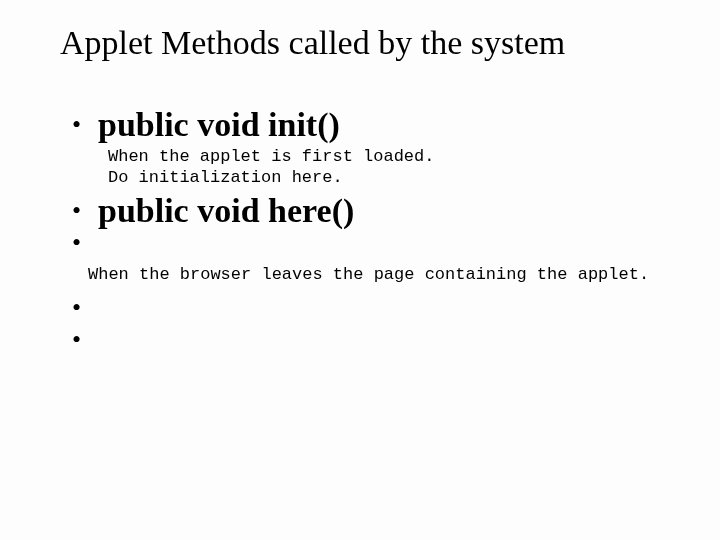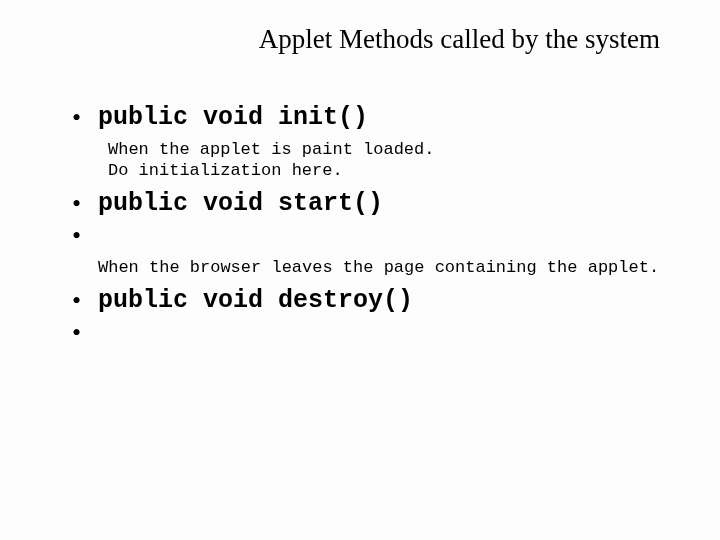--- a/index.html
+++ b/index.html
@@ -5,86 +5,85 @@
     * { margin: 0; padding: 0; box-sizing: border-box; }
     body {
       width: 720px;
       height: 540px;
       background: #fdfdfd;
       font-family: "Times New Roman", Times, serif;
       color: #000;
       padding: 24px 40px 40px 40px;
     }
     .title {
-      text-align: right;
-      font-size: 27px;
+      text-align: left;
+      font-size: 34px;
       font-weight: 400;
       margin-bottom: 48px;
       margin-left: 20px;
       margin-right: 20px;
     }
     .content {
       padding-left: 32px;
     }
     .bullet-item {
       display: flex;
       align-items: flex-start;
       margin-bottom: 2px;
     }
     .bullet {
       width: 26px;
       font-size: 26px;
       line-height: 30px;
       flex-shrink: 0;
     }
     .method {
-      font-family: Liberation Mono, monospace;
+      font-family: Liberation Serif, serif;
       font-weight: bold;
-      font-size: 25px;
+      font-size: 34px;
       line-height: 30px;
     }
     .desc {
       font-family: "Courier New", Courier, monospace;
       font-size: 17px;
       line-height: 21px;
       margin-left: 36px;
       margin-top: 6px;
       margin-bottom: 8px;
       white-space: pre-wrap;
     }
     .desc.tight {
-      margin-left: 26px;
+      margin-left: 16px;
     }
   </style>
 </head>
 <body>
 
 <h1 class="title">Applet Methods called by the system</h1>
 
 <div class="content">
 
   <div class="bullet-item">
     <span class="bullet">•</span>
     <span class="method">public void init()</span>
   </div>
-  <div class="desc">When the applet is paint loaded.
+  <div class="desc">When the applet is first loaded.
 Do initialization here.</div>
 
   <div class="bullet-item">
     <span class="bullet">•</span>
-    <span class="method">public void start()</span>
+    <span class="method">public void here()</span>
   </div>
 
   <div class="bullet-item">
     <span class="bullet">•</span>
   </div>
   <div class="desc tight">When the browser leaves the page containing the applet.</div>
 
   <div class="bullet-item">
     <span class="bullet">•</span>
-    <span class="method">public void destroy()</span>
   </div>
 
   <div class="bullet-item">
     <span class="bullet">•</span>
   </div>
 
 </div>
 
 </body></html>

